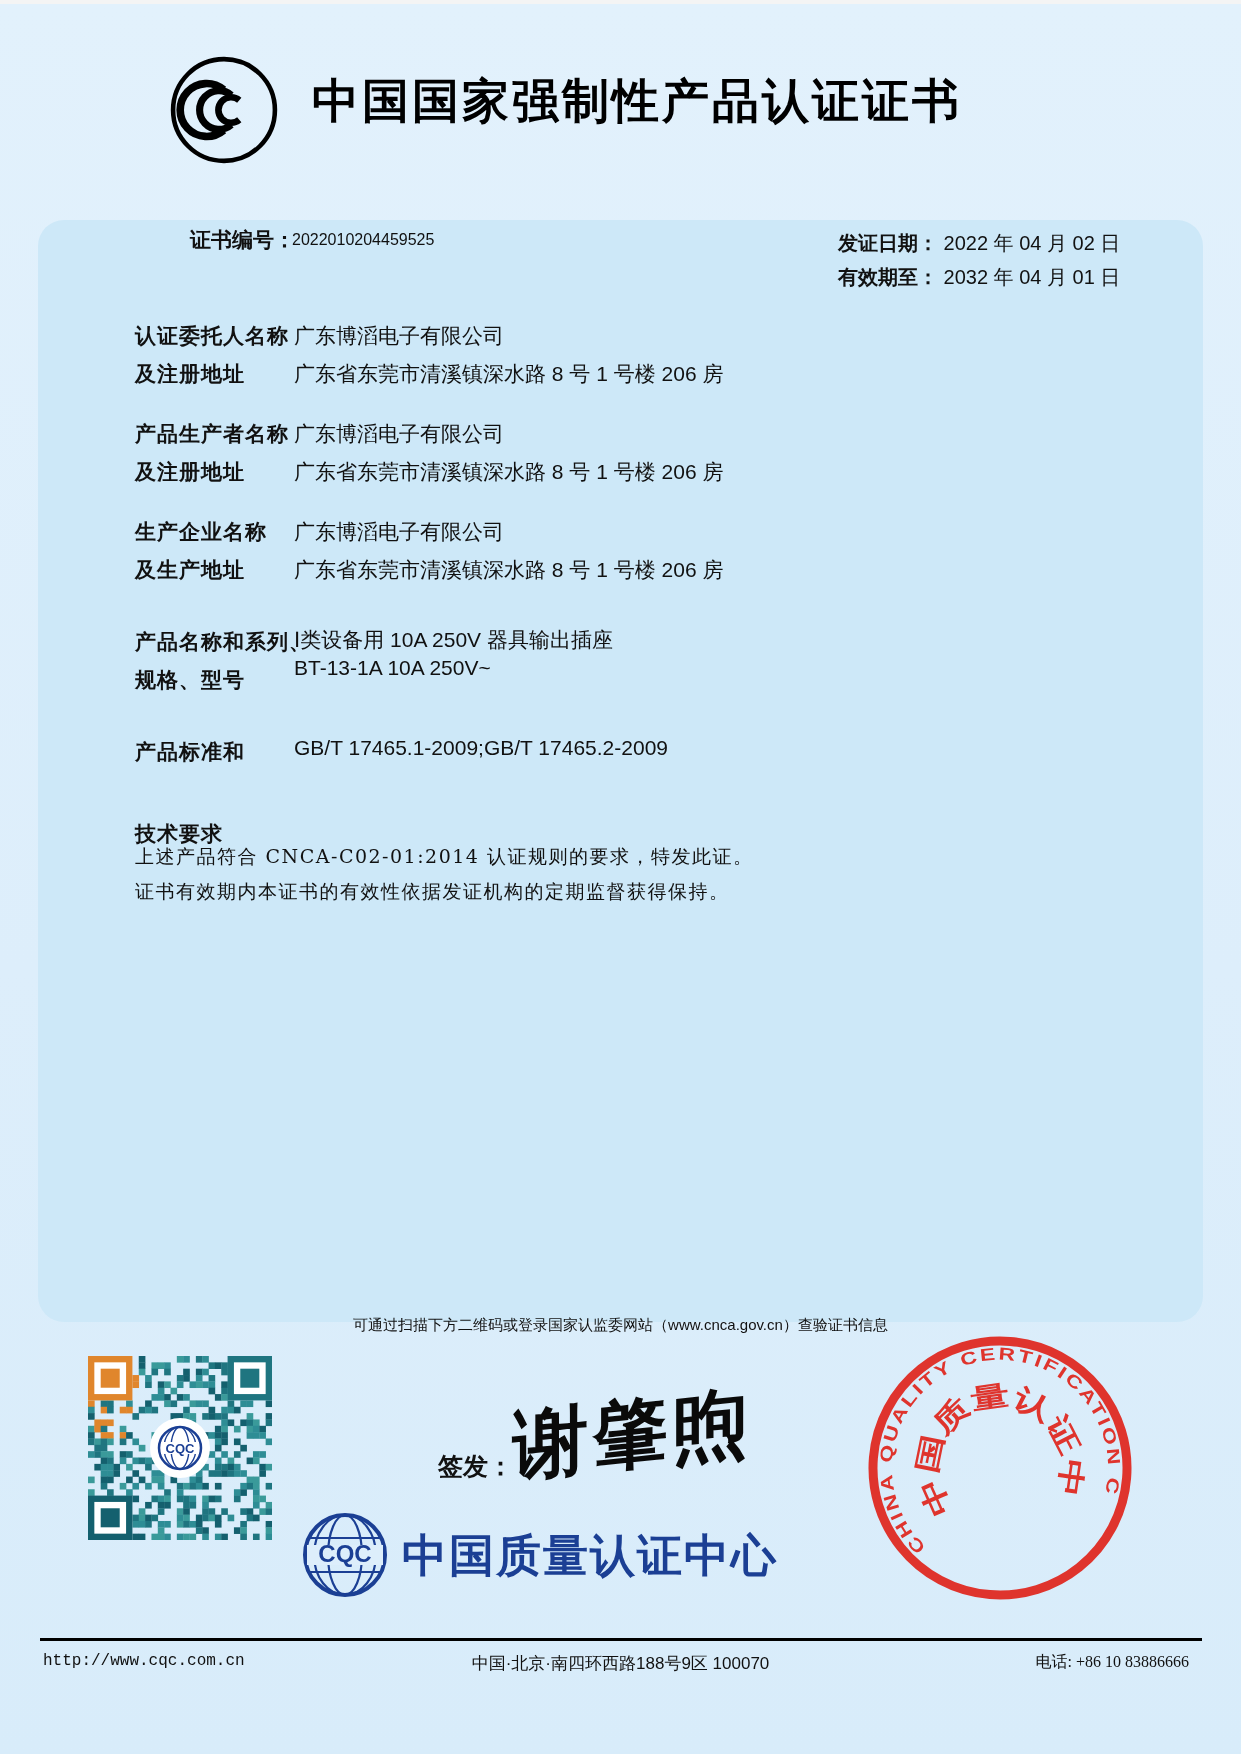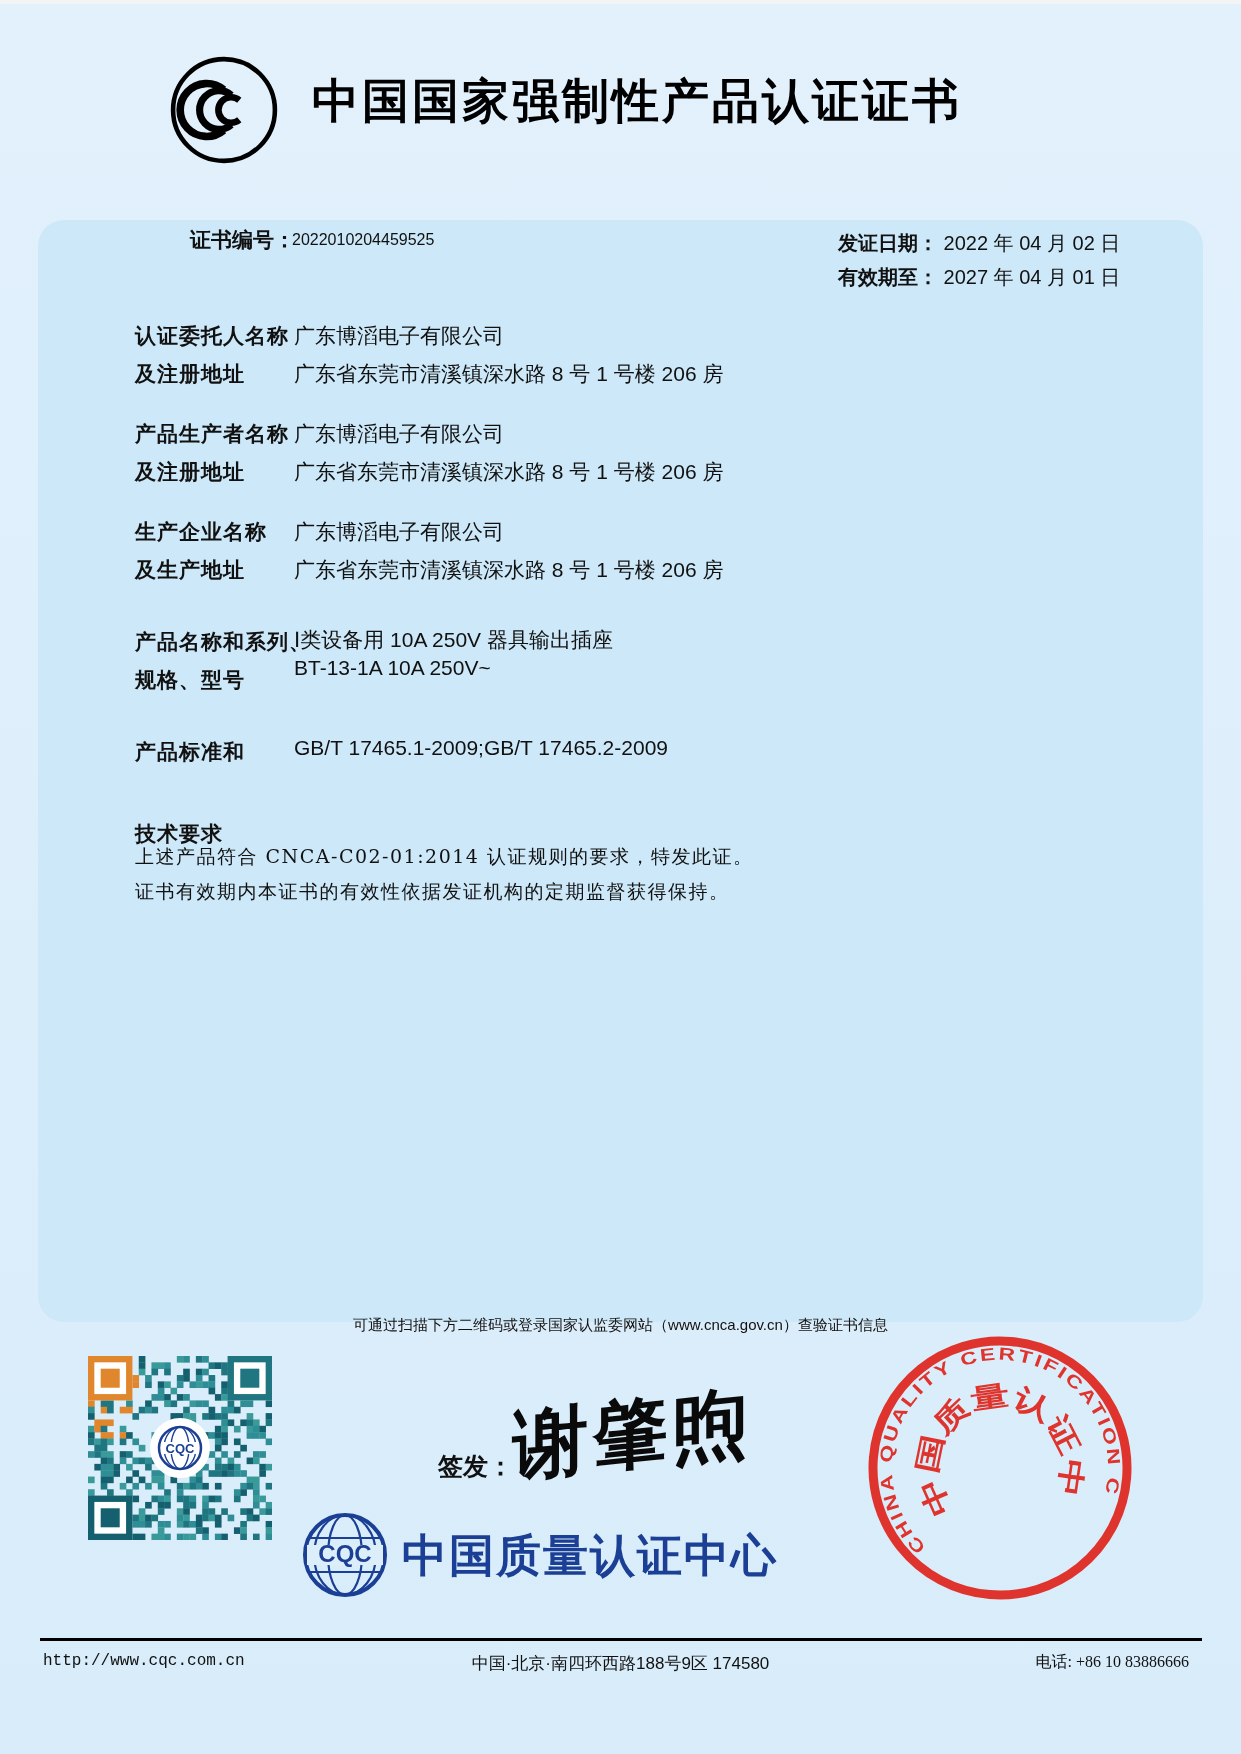--- a/index.html
+++ b/index.html
@@ -56,21 +56,21 @@
   <div class="panel"></div>
 
   <div class="abs kai certno-label">证书编号：</div>
   <div class="abs certno-value">2022010204459525</div>
   <div class="abs date-line" style="top:226px">
     <span class="date-label">发证日期：</span>
     <span>2022 年 04 月 02 日</span>
   </div>
   <div class="abs date-line" style="top:260px">
     <span class="date-label">有效期至：</span>
-    <span>2027 年 04 月 01 日</span>
+    <span>2032 年 04 月 01 日</span>
   </div>
 
   <div class="abs flabel" style="top:318px">认证委托人名称</div>
   <div class="abs fvalue" style="top:318px">广东博滔电子有限公司</div>
   <div class="abs flabel" style="top:356px">及注册地址</div>
   <div class="abs fvalue" style="top:356px">广东省东莞市清溪镇深水路 8 号 1 号楼 206 房</div>
 
   <div class="abs flabel" style="top:416px">产品生产者名称</div>
   <div class="abs fvalue" style="top:416px">广东博滔电子有限公司</div>
   <div class="abs flabel" style="top:454px">及注册地址</div>
@@ -460,16 +460,16 @@
         <textPath href="#ringPath" xlink:href="#ringPath" startOffset="0" textLength="545" lengthAdjust="spacingAndGlyphs">CHINA QUALITY CERTIFICATION CENTRE</textPath>
       </text>
       <text fill="#e0251c" font-size="28" font-weight="bold" font-family="Liberation Sans, sans-serif">
         <textPath href="#innerPath" xlink:href="#innerPath" startOffset="6" textLength="305" lengthAdjust="spacingAndGlyphs">中国质量认证中心</textPath>
       </text>
     </g>
   </svg>
 
   <div class="footer-rule"></div>
   <div class="abs foot foot-web">http://www.cqc.com.cn</div>
-  <div class="abs foot foot-addr">中国·北京·南四环西路188号9区  174580</div>
+  <div class="abs foot foot-addr">中国·北京·南四环西路188号9区  100070</div>
   <div class="abs foot foot-phone">电话: +86 10 83886666</div>
 
 </div>
 
 </body></html>

